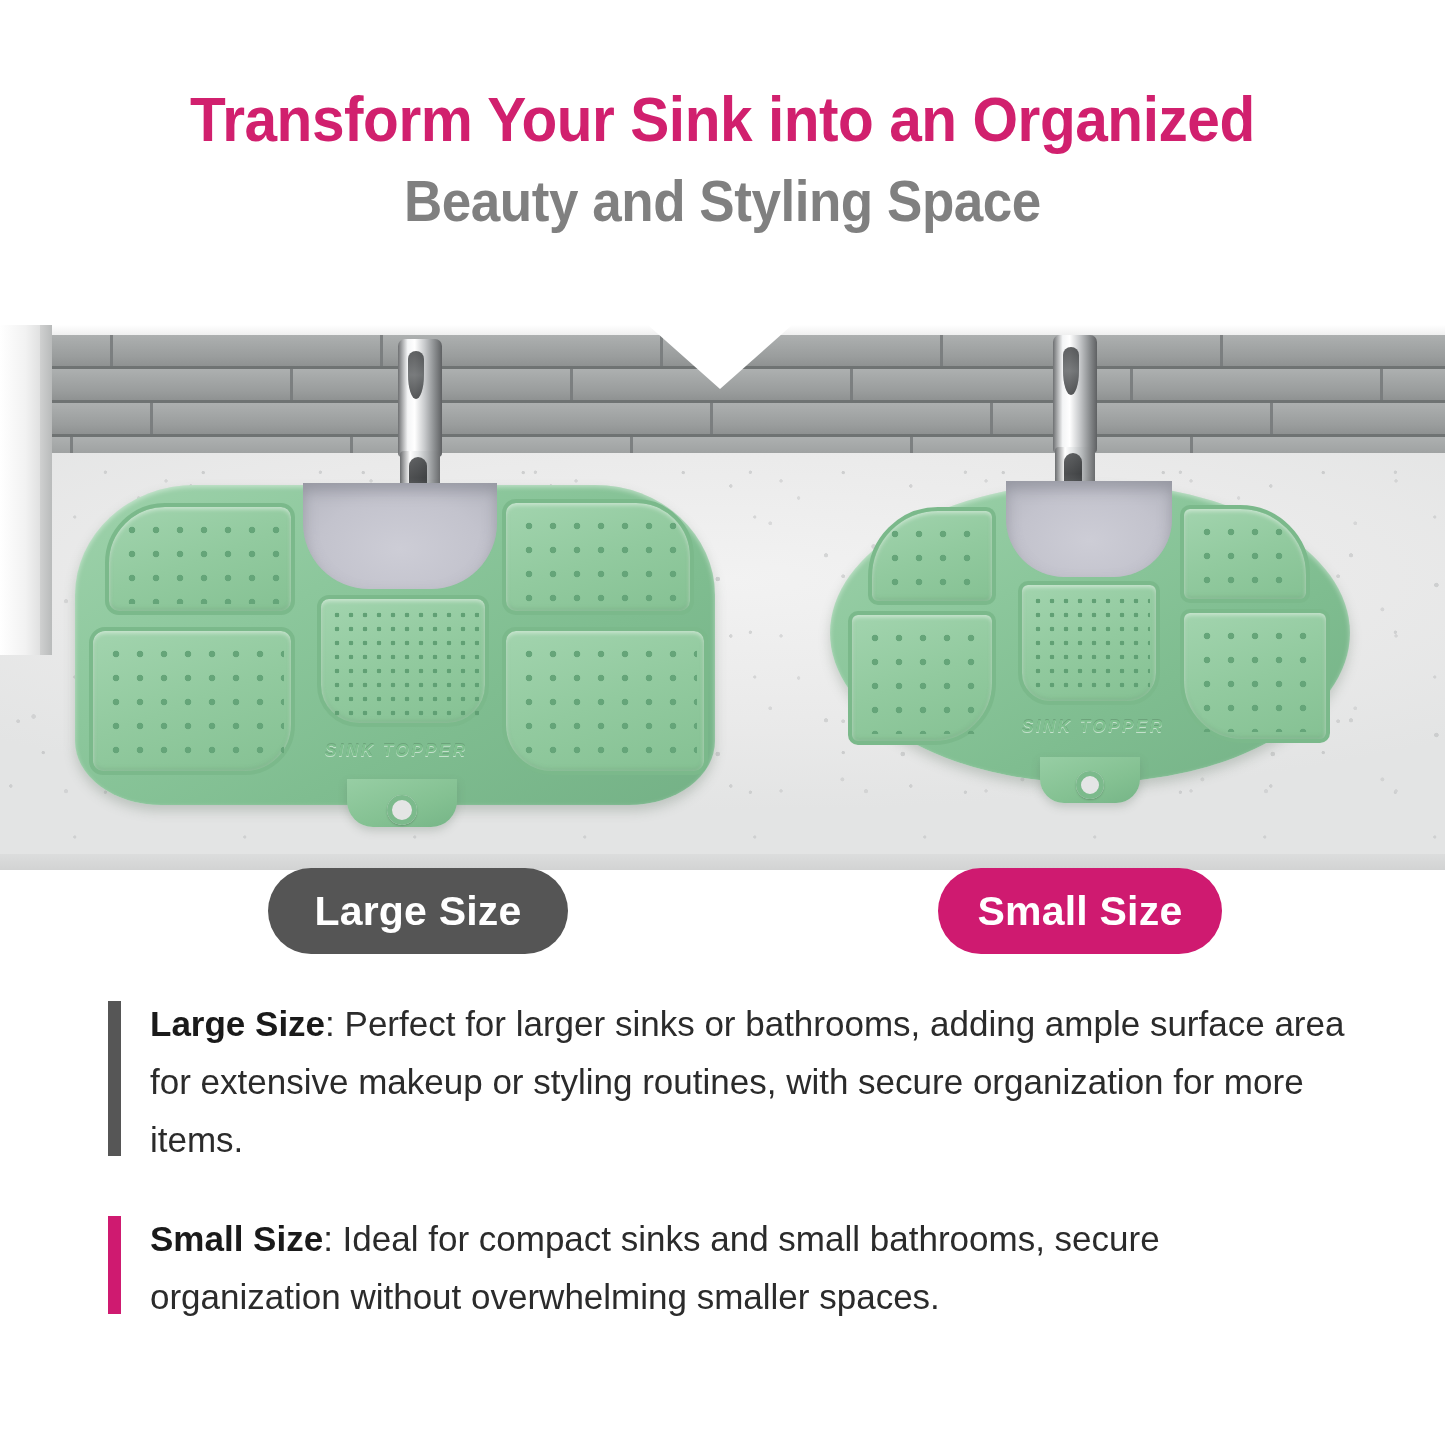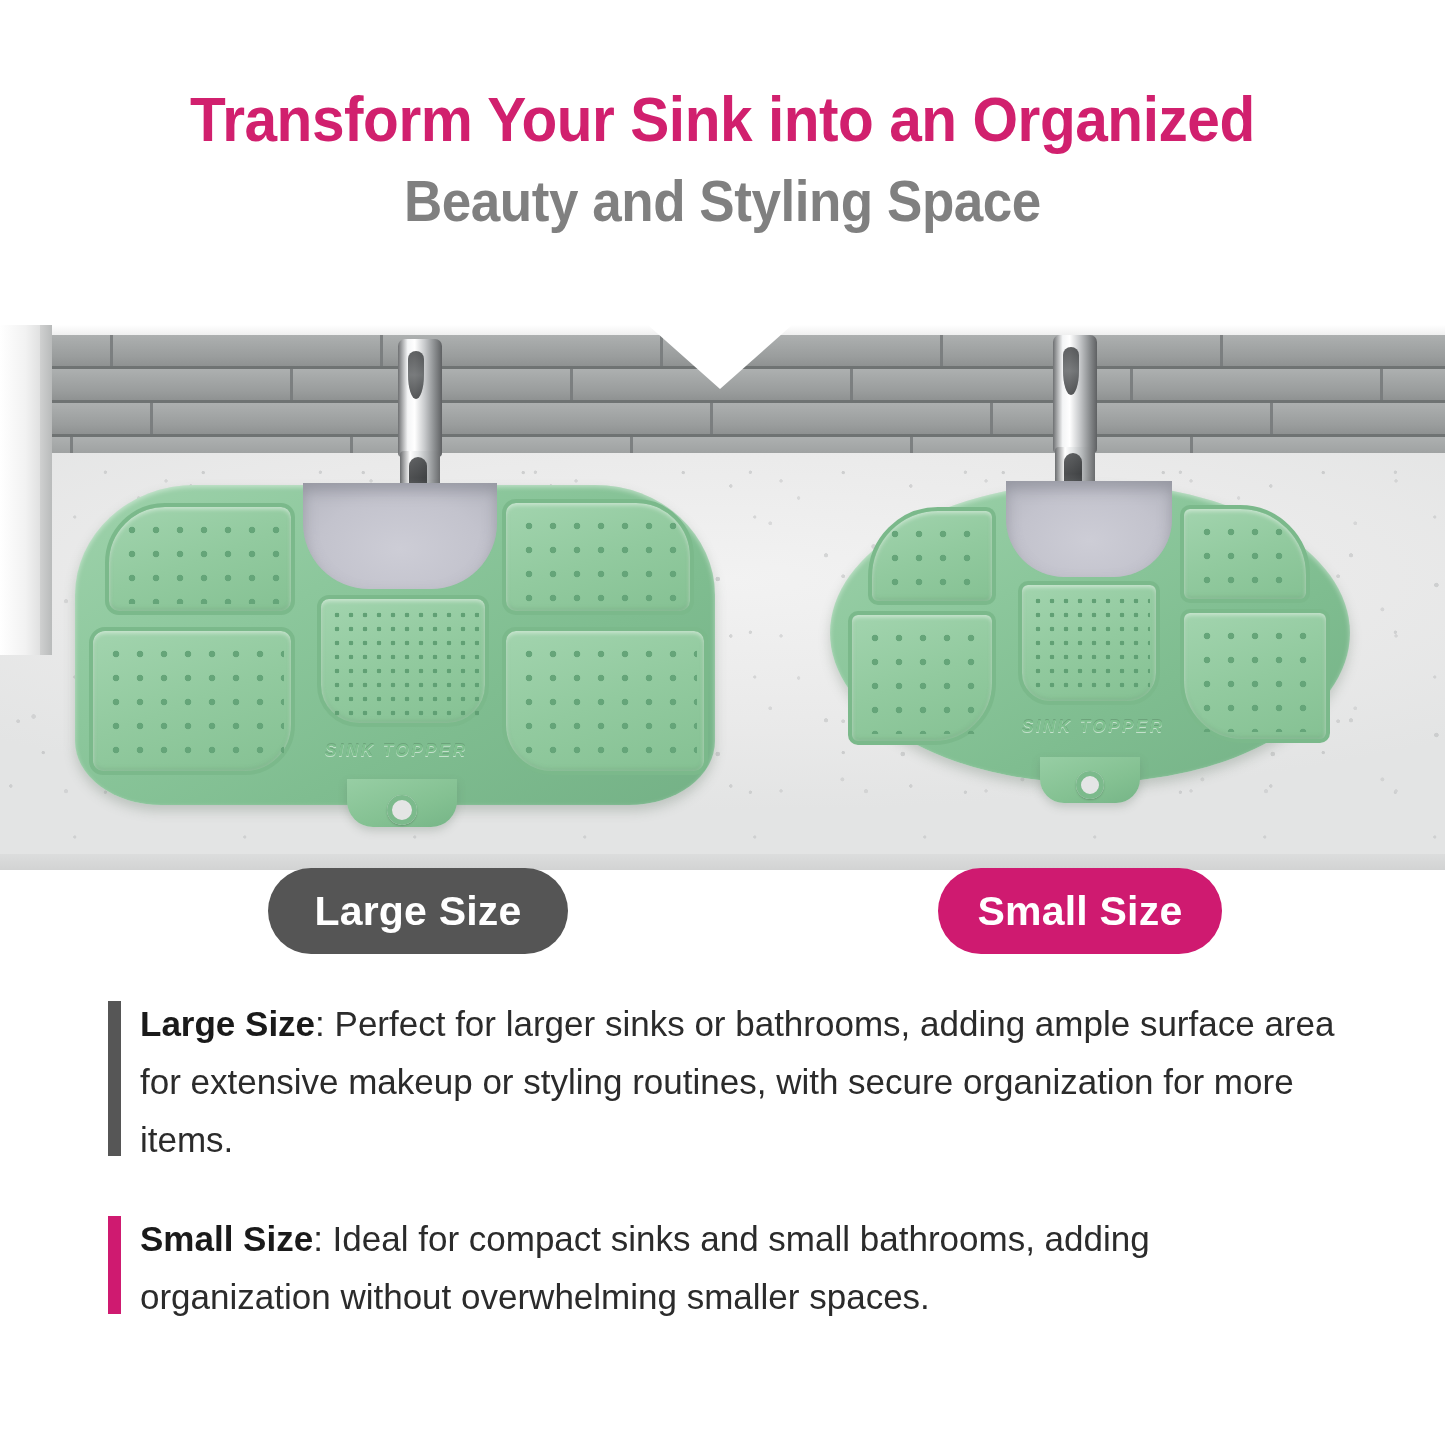--- a/index.html
+++ b/index.html
@@ -235,21 +235,21 @@
 
   
   .bullets{
     position:absolute; left:0; top:995px; width:1445px;
   }
   .bullet{ position:relative; display:flex; margin-bottom:42px; padding-left:108px; }
   .bar{ position:absolute; left:108px; top:6px; width:13px; height:calc(100% - 18px); }
   .bar-gray{ background:#565656; }
   .bar-pink{ background:#cf1a70; }
   .bullet-text{
-    margin-left:32px; width:1205px;
+    margin-left:42px; width:1205px;
     font-size:35px; line-height:1.65; color:#2b2b2b;
   }
   .bullet-text b{ font-weight:bold; color:#1a1a1a; }
 </style>
 </head>
 <body>
 
 <div class="headline-block">
   <div class="headline-line1">Transform Your Sink into an Organized</div>
   <div class="headline-line2">Beauty and Styling Space</div>
@@ -391,17 +391,17 @@
   <div class="bullet">
     <div class="bar bar-gray"></div>
     <div class="bullet-text">
       <b>Large Size</b><span>: </span><span>Perfect for larger sinks or bathrooms, adding ample surface area for extensive makeup or styling routines, with secure organization for more items.</span>
     </div>
   </div>
 
   <div class="bullet">
     <div class="bar bar-pink"></div>
     <div class="bullet-text">
-      <b>Small Size</b><span>: </span><span>Ideal for compact sinks and small bathrooms, adding organization without overwhelming smaller spaces.</span>
+      <b>Small Size</b><span>: </span><span>Ideal for compact sinks and small bathrooms, secure organization without overwhelming smaller spaces.</span>
     </div>
   </div>
 
 </div>
 
 </body></html>

